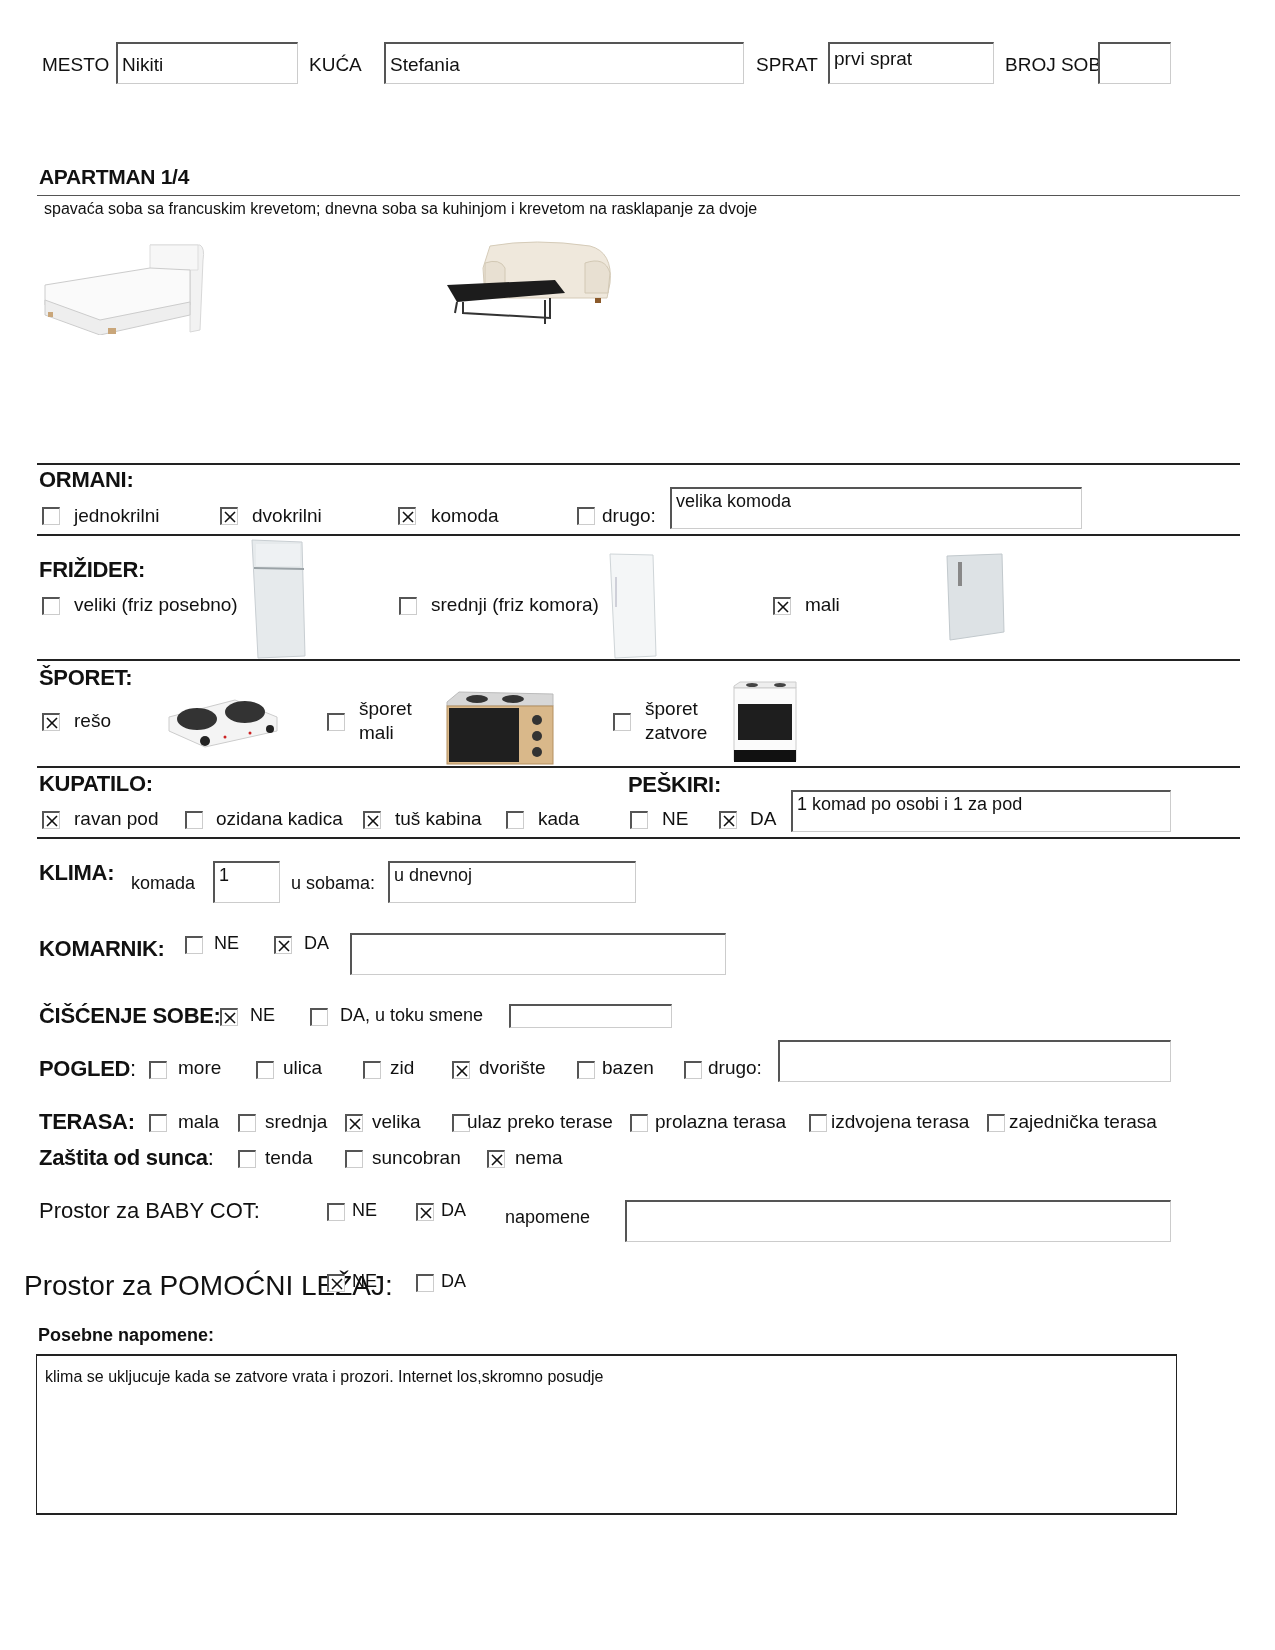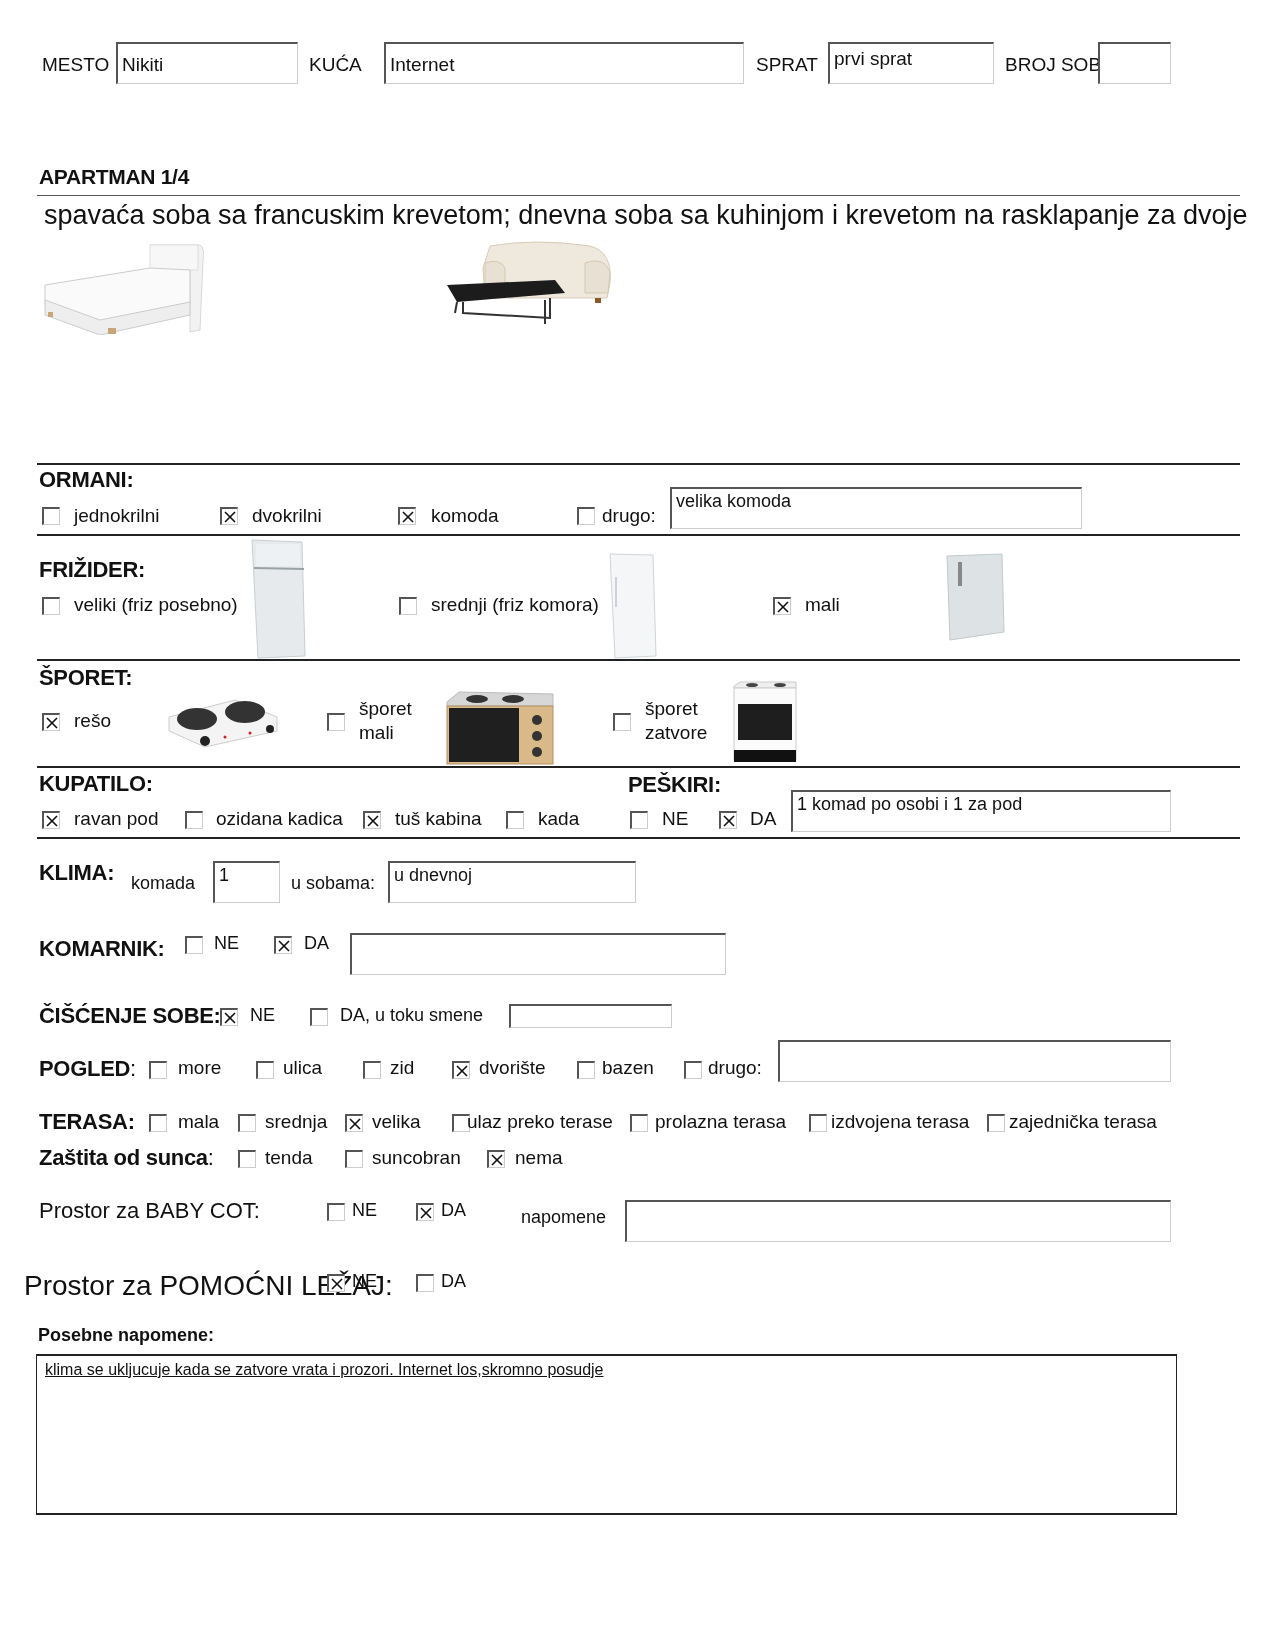--- a/index.html
+++ b/index.html
@@ -20,29 +20,29 @@
   .rule { position: absolute; left: 37px; width: 1203px; height: 0; border-top: 2px solid #222; }
   .rule.thin { border-top: 1px solid #555; }
   .img { position: absolute; }
 </style>
 </head>
 <body>
 
 <div class="abs lbl" style="left:42px;top:54px;">MESTO</div>
 <div class="field" style="left:116px;top:42px;width:182px;height:42px;padding-top:10px;">Nikiti</div>
 <div class="abs lbl" style="left:309px;top:54px;">KUĆA</div>
-<div class="field" style="left:384px;top:42px;width:360px;height:42px;padding-top:10px;">Internet</div>
+<div class="field" style="left:384px;top:42px;width:360px;height:42px;padding-top:10px;">Stefania</div>
 <div class="abs lbl" style="left:756px;top:54px;">SPRAT</div>
 <div class="field" style="left:828px;top:42px;width:166px;height:42px;padding-top:4px;">prvi sprat</div>
 <div class="abs lbl" style="left:1005px;top:54px;">BROJ SOBE</div>
 <div class="field" style="left:1098px;top:42px;width:73px;height:42px;padding-top:10px;"></div>
 
 <div class="abs h" style="left:39px;top:165px;font-size:21px;">APARTMAN 1/4</div>
 <div class="rule thin" style="top:195px;"></div>
-<div class="abs" style="left:44px;top:200px;font-size:27px;white-space:nowrap;">spavaća soba sa francuskim krevetom; dnevna soba sa kuhinjom i krevetom na rasklapanje za dvoje</div>
+<div class="abs" style="left:44px;top:200px;font-size:16px;white-space:nowrap;">spavaća soba sa francuskim krevetom; dnevna soba sa kuhinjom i krevetom na rasklapanje za dvoje</div>
 
 <svg class="img" style="left:40px;top:240px;" width="165" height="95">
   <path d="M110 5 L160 5 Q165 8 163 20 L160 90 L150 92 L150 30 Z" fill="#f2f2f2" stroke="#d8d8d8"></path>
   <path d="M110 5 L158 5 L158 30 L110 30 Z" fill="#f7f7f7" stroke="#ddd"></path>
   <path d="M5 45 L110 28 L150 30 L150 65 L60 85 L5 65 Z" fill="#fafafa" stroke="#ccc"></path>
   <path d="M5 60 L60 80 L150 62 L150 75 L60 95 L5 75 Z" fill="#eee" stroke="#ccc"></path>
   <rect x="68" y="88" width="8" height="6" fill="#c9a67a"></rect>
   <rect x="8" y="72" width="5" height="5" fill="#c9a67a"></rect>
 </svg>
 
@@ -275,28 +275,28 @@
 <div class="abs" style="left:39px;top:1198px;font-size:22px;white-space:nowrap;">Prostor za BABY COT:</div>
 <div class="cb" style="left:327px;top:1203px;" aria-checked="false"></div>
 <div class="abs small" style="left:352px;top:1200px;">NE</div>
 <div class="cb" style="left:416px;top:1203px;" aria-checked="true">
     <svg width="14" height="14">
       <path d="M2 2 L12 12" stroke="#111" stroke-width="1.6"></path>
       <path d="M12 2 L2 12" stroke="#111" stroke-width="1.6"></path>
     </svg>
   </div>
 <div class="abs small" style="left:441px;top:1200px;">DA</div>
-<div class="abs small" style="left:505px;top:1207px;margin-left:16px;">napomene</div>
+<div class="abs small" style="left:505px;top:1207px;">napomene</div>
 <div class="field" style="left:625px;top:1200px;width:546px;height:42px;"></div>
 
 <div class="abs" style="left:24px;top:1270px;font-size:28px;white-space:nowrap;">Prostor za POMOĆNI LEŽAJ:</div>
 <div class="cb" style="left:327px;top:1274px;" aria-checked="true">
     <svg width="14" height="14">
       <path d="M2 2 L12 12" stroke="#111" stroke-width="1.6"></path>
       <path d="M12 2 L2 12" stroke="#111" stroke-width="1.6"></path>
     </svg>
   </div>
 <div class="abs small" style="left:352px;top:1271px;">NE</div>
 <div class="cb" style="left:416px;top:1274px;" aria-checked="false"></div>
 <div class="abs small" style="left:441px;top:1271px;">DA</div>
 
 <div class="abs" style="left:38px;top:1325px;font-size:18px;font-weight:bold;white-space:nowrap;">Posebne napomene:</div>
-<div class="abs" style="left:36px;top:1354px;width:1141px;height:161px;box-sizing:border-box;border:1px solid #222;border-top:2px solid #222;border-bottom:2px solid #222;padding:5px 8px;font-size:16px;text-decoration:underline;">klima se ukljucuje kada se zatvore vrata i prozori. Internet los,skromno posudje</div>
+<div class="abs" style="left:36px;top:1354px;width:1141px;height:161px;box-sizing:border-box;border:1px solid #222;border-top:2px solid #222;border-bottom:2px solid #222;padding:12px 8px;font-size:16px;">klima se ukljucuje kada se zatvore vrata i prozori. Internet los,skromno posudje</div>
 
 </body></html>

